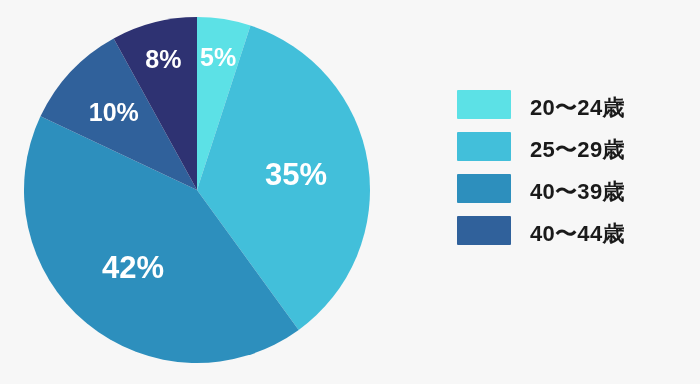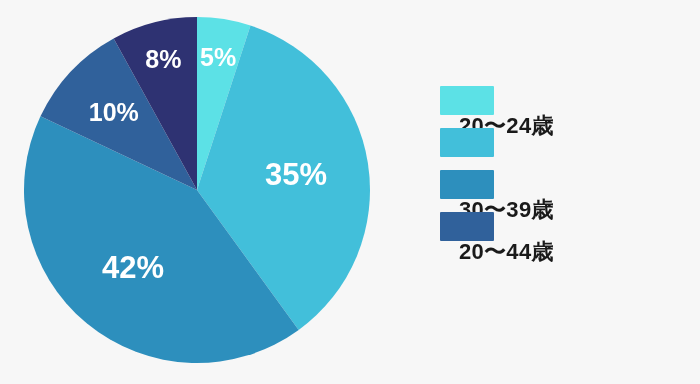--- a/index.html
+++ b/index.html
@@ -42,23 +42,24 @@
     position: absolute;
     left: 440px;
     top: 86px;
     width: 240px;
     display: flex;
     flex-direction: column;
     gap: 9px;
   }
   .legend-row {
     display: flex;
-    flex-direction: column;
-    align-items: flex-start;
+    flex-direction: row;
+    align-items: flex-end;
     height: 33px;
+    margin-left: 17px;
   }
   .legend-swatch {
     width: 54px;
     height: 29px;
     flex: 0 0 auto;
     border-radius: 1px;
   }
   .legend-label {
     margin-left: 19px;
     font-family: "Liberation Sans", "DejaVu Sans", sans-serif;
@@ -94,24 +95,25 @@
     </svg>
   </div>
 
   <div class="legend" id="legend">
       <div class="legend-row">
         <span class="legend-swatch" style="background: rgb(92, 225, 230);"></span>
         <span class="legend-label">20〜24歳</span>
       </div>
       <div class="legend-row">
         <span class="legend-swatch" style="background: rgb(66, 191, 218);"></span>
+        <span class="legend-label">25〜29歳</span>
       </div>
       <div class="legend-row">
         <span class="legend-swatch" style="background: rgb(45, 143, 189);"></span>
-        <span class="legend-label">30〜39歳</span>
+        <span class="legend-label">40〜39歳</span>
       </div>
       <div class="legend-row">
         <span class="legend-swatch" style="background: rgb(48, 97, 155);"></span>
-        <span class="legend-label">20〜44歳</span>
+        <span class="legend-label">40〜44歳</span>
       </div>
     </div>
 
 </div>
 
 </body></html>

